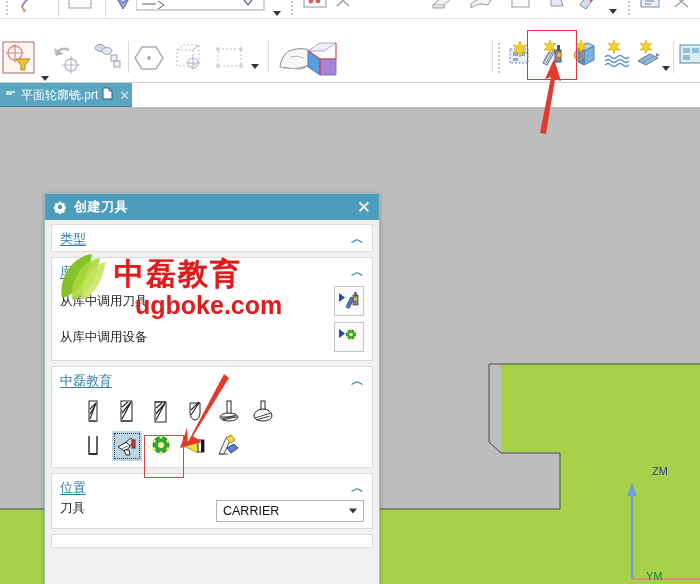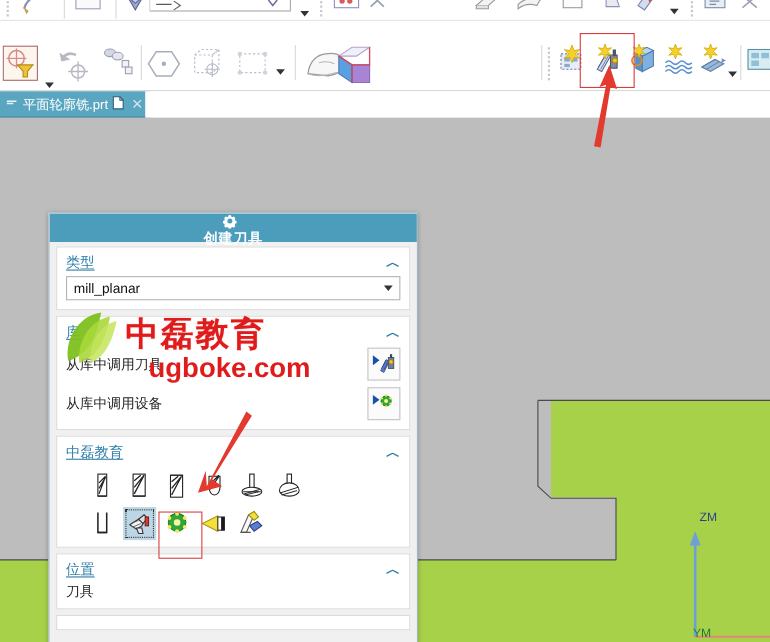--- a/index.html
+++ b/index.html
@@ -56,35 +56,35 @@
     position:absolute;left:0;top:107px;width:700px;height:477px;
     background:#bdbdbd;
   }
   
   .greenpart{
     position:absolute;left:0;top:0;width:700px;height:477px;
   }
 
   
   .axlabel{
-    position:absolute;font-size:11px;font-family:"Liberation Sans",sans-serif;
+    position:absolute;font-size:11px;font-family:"Liberation Sans",sans-serif;margin-left:16px;
   }
 
   
   .dialog{
     position:absolute;left:44px;top:193px;width:334px;height:391px;
     background:#f0f0f0;
     border:1px solid #9fb8c2;
     box-shadow:0 1px 4px rgba(0,0,0,.25);
     overflow:hidden;
   }
   .dlg-title{
     height:26px;background:#4b9dbb;
     display:flex;align-items:center;
-    padding:0 8px;color:#ffffff;flex-direction:column;
+    padding:0 8px;color:#ffffff;
   }
   .dlg-title .gear{
     width:14px;height:14px;margin-right:7px;flex:none;
   }
   .dlg-title .ttl{font-size:13px;font-weight:bold;letter-spacing:.5px;flex:1;}
   .dlg-title .xbtn{
     font-size:17px;line-height:1;color:#ffffff;cursor:pointer;
     font-family:"DejaVu Sans",sans-serif;font-weight:300;
   }
   .dlg-body{padding:4px 6px 0 6px;}
@@ -493,26 +493,20 @@
       <span class="ttl">创建刀具</span>
       <span class="xbtn">✕</span>
     </div>
 
     <div class="dlg-body">
 
       <div class="card">
         <div class="sec-head">
           <span class="lbl">类型</span>
           <span class="chev">︿</span>
-        </div>
-        <div class="sec-body">
-          <div class="combo">
-            <span>mill_planar</span>
-            <span class="carr"></span>
-          </div>
         </div>
       </div>
 
       <div class="card" style="position:relative;">
         <div class="sec-head">
           <span class="lbl">库</span>
           <span class="chev">︿</span>
         </div>
         <div class="sec-body" style="padding-top:2px;">
           <div class="libitem">
@@ -661,20 +655,24 @@
       </div>
 
       <div class="card">
         <div class="sec-head">
           <span class="lbl">位置</span>
           <span class="chev">︿</span>
         </div>
         <div class="sec-body" style="padding-bottom:6px;">
           <div class="posrow">
             <span class="plbl">刀具</span>
+            <span class="combo small">
+              <span>CARRIER</span>
+              <span class="carr"></span>
+            </span>
           </div>
         </div>
       </div>
 
       <div class="card" style="height:12px;"></div>
     </div>
   </div>
 
   <svg class="arrow" style="left:520px;top:55px;" width="70" height="80" viewBox="0 0 70 80">
     <path d="M20 78 L31 22 L25 24 L34 4 L41 26 L35 24 L26 79 Z" fill="#e23a2e"></path>

